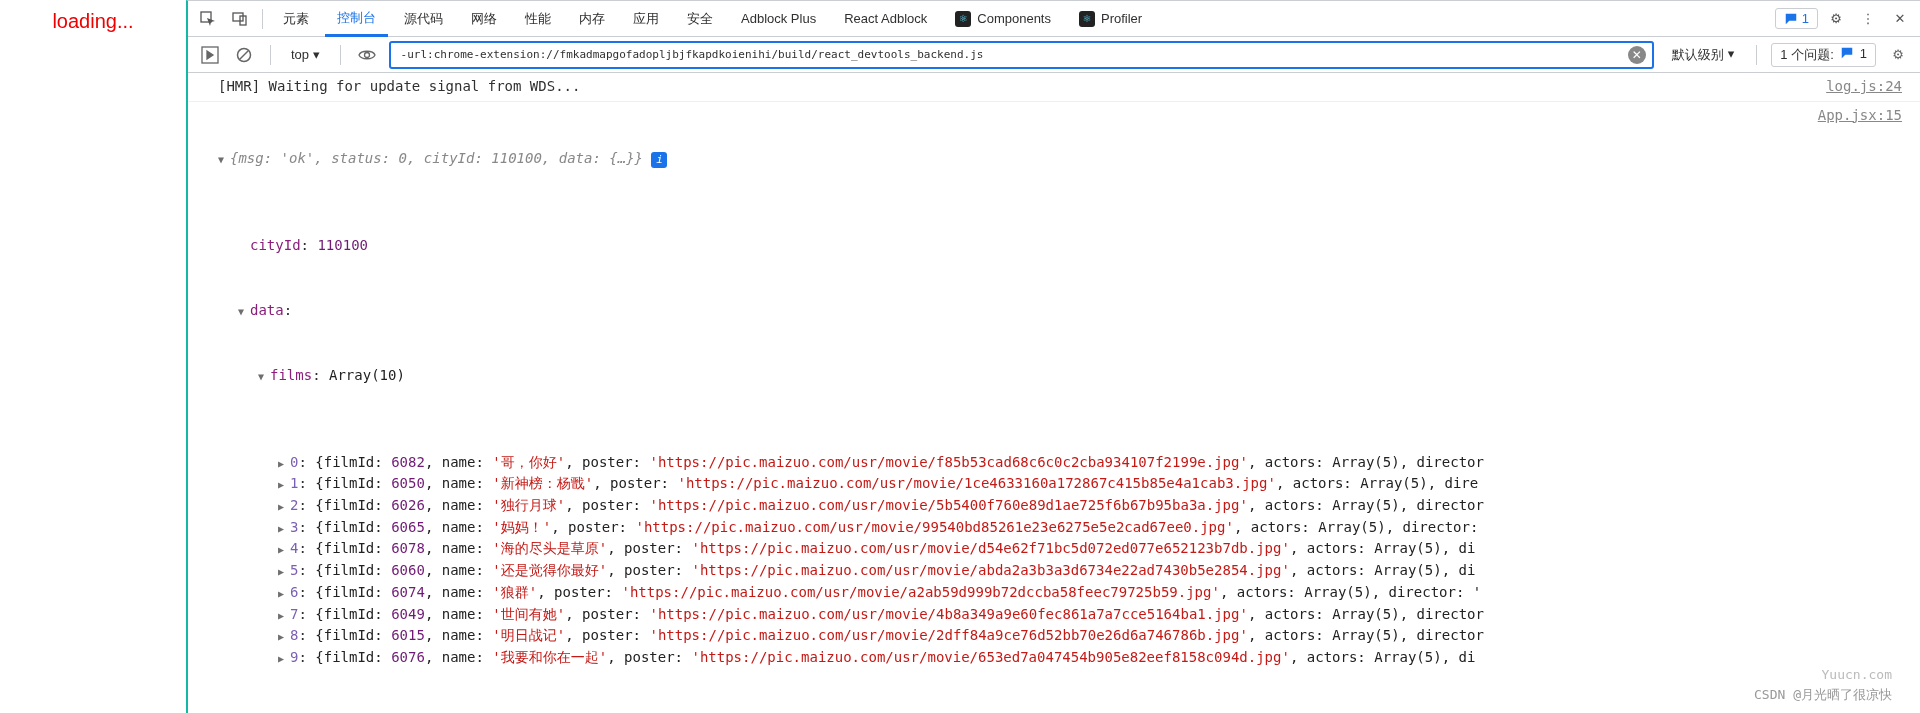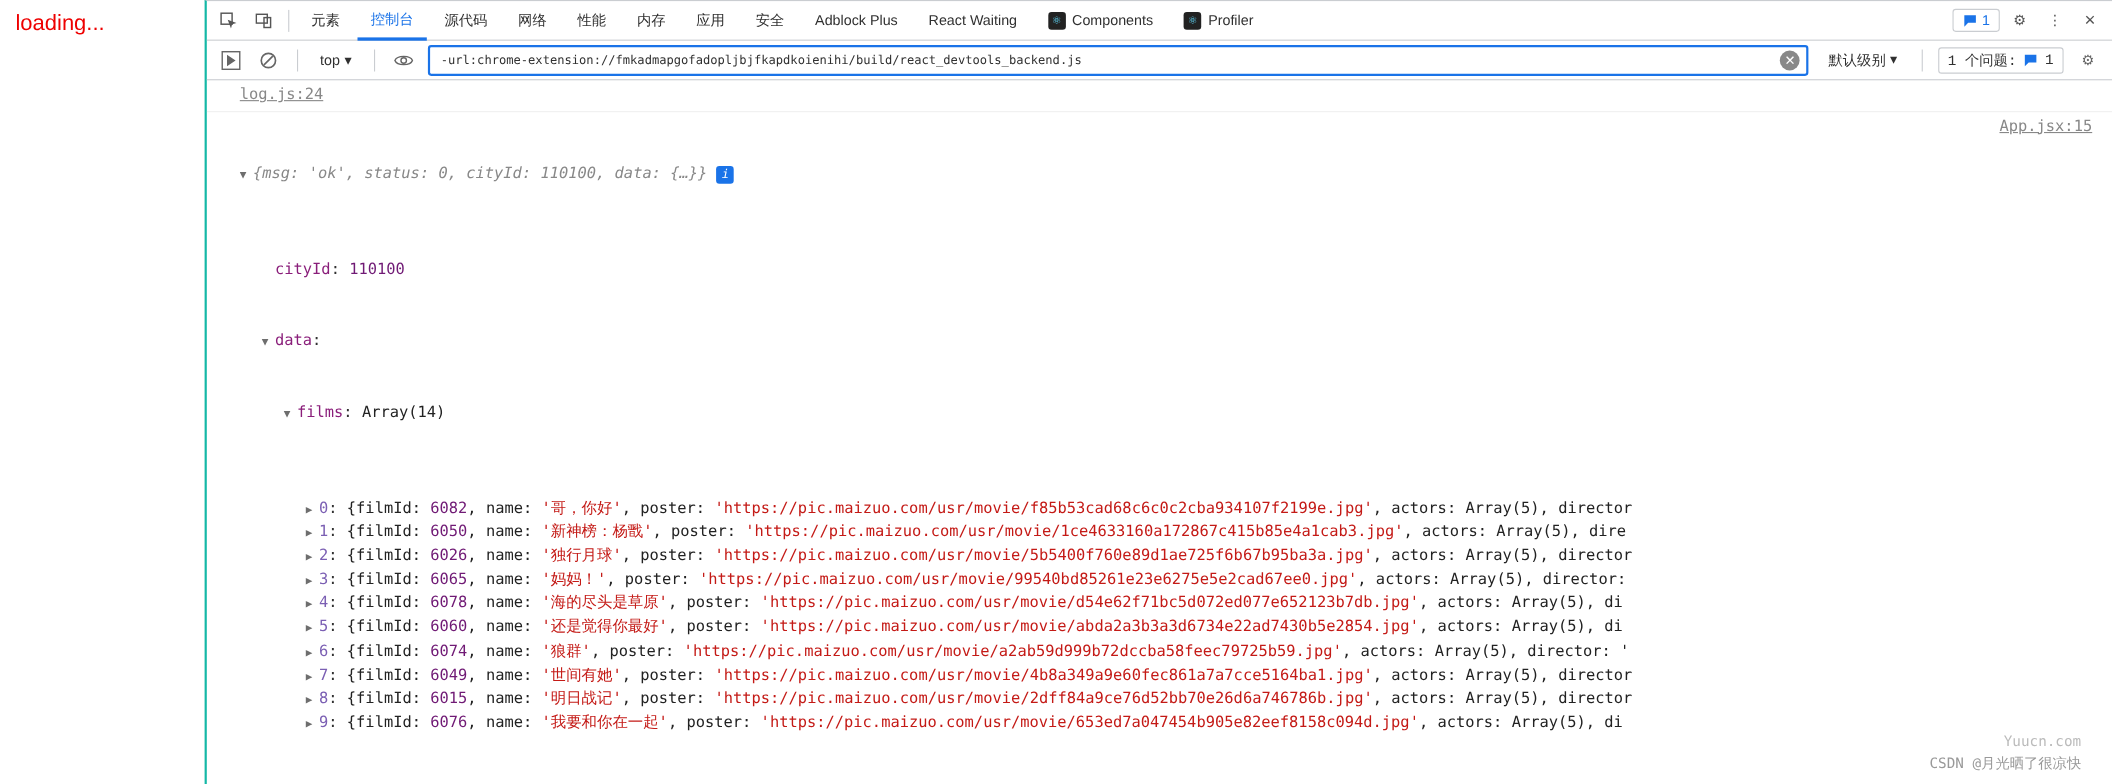--- a/index.html
+++ b/index.html
@@ -1,35 +1,35 @@
 <!DOCTYPE html>
 <html><head>
 <meta charset="utf-8">
 <style>
 * { box-sizing: border-box; margin: 0; padding: 0; }
 body { font-family: "Segoe UI", Arial, sans-serif; font-size: 13px; color: #303030; background: #fff; width: 1920px; }
 .page { display: flex; height: 713px; }
-.left { width: 186px; padding: 10px 14px; }
+.left { width: 186px; padding: 10px 14px; text-align: center; }
 .loading { color: #e00; font-size: 20px; }
 .devtools { flex: 1; border-left: 2px solid #14b8a6; border-top: 1px solid #cacdd1; display: flex; flex-direction: column; min-width: 0; }
 .tabs { display: flex; align-items: center; height: 36px; border-bottom: 1px solid #cacdd1; padding: 0 6px; gap: 4px; }
 .tab-icon { width: 28px; height: 28px; display: flex; align-items: center; justify-content: center; color: #555; cursor: pointer; }
 .tab { padding: 0 12px; height: 36px; display: flex; align-items: center; cursor: pointer; color: #303030; gap: 6px; white-space: nowrap; }
 .tab.active { color: #1a73e8; border-bottom: 3px solid #1a73e8; margin-bottom: -1px; }
 .divider { width: 1px; height: 20px; background: #cacdd1; margin: 0 4px; }
 .spacer { flex: 1; }
 .badge-msg { display: flex; align-items: center; gap: 4px; border: 1px solid #cacdd1; border-radius: 3px; padding: 2px 8px; color: #1a73e8; cursor: pointer; }
 .subbar { display: flex; align-items: center; height: 36px; border-bottom: 1px solid #cacdd1; padding: 0 10px; gap: 10px; }
 .sb-icon { width: 24px; height: 24px; display: flex; align-items: center; justify-content: center; color: #666; cursor: pointer; }
 .ctx { display: flex; align-items: center; gap: 4px; padding: 0 6px; cursor: pointer; }
 .filter-box { flex: 1; border: 2px solid #1a73e8; border-radius: 3px; height: 28px; display: flex; align-items: center; padding: 0 6px 0 10px; }
 .filter-box input { flex: 1; border: none; outline: none; font-size: 11px; font-family: monospace; color: #303030; }
 .clear-x { width: 18px; height: 18px; border-radius: 50%; background: #888; color: #fff; display: flex; align-items: center; justify-content: center; font-size: 12px; cursor: pointer; }
 .level { display: flex; align-items: flex-start; gap: 4px; padding: 0 8px; cursor: pointer; }
-.issues { border: 1px solid #cacdd1; border-radius: 3px; padding: 2px 8px; display: flex; align-items: center; gap: 6px; cursor: pointer; font-family: Liberation Mono, monospace; }
+.issues { border: 1px solid #cacdd1; border-radius: 3px; padding: 2px 8px; display: flex; gap: 6px; cursor: pointer; }
 .console { flex: 1; overflow: hidden; font-family: Menlo, Consolas, monospace; font-size: 14px; line-height: 1.55; position: relative; }
 .row { display: flex; border-bottom: 1px solid #f0f0f0; padding: 3px 10px 3px 30px; }
 .msg { flex: 1; white-space: pre; overflow: hidden; }
 .src { color: #888; text-decoration: underline; cursor: pointer; padding-right: 8px; }
 .node { white-space: nowrap; overflow: hidden; }
 .arrow { display: inline-block; width: 12px; color: #6e6e6e; cursor: pointer; user-select: none; }
 .arrow.open::before { content: "▼"; font-size: 10px; }
 .arrow.closed::before { content: "▶"; font-size: 10px; }
 .pad0 { padding-left: 0; } .pad1 { padding-left: 20px; } .pad2 { padding-left: 40px; }
 .pad3 { padding-left: 60px; }
@@ -62,21 +62,21 @@
             <path d="M7 7 L15 10 L11 11 L10 15 Z" fill="currentColor" stroke="none"></path>
           </svg>
       </div>
       <div class="tab-icon">
         <svg width="16" height="16" viewBox="0 0 16 16" fill="none" stroke="currentColor" stroke-width="1.3">
             <rect x="1" y="2" width="10" height="8"></rect>
             <rect x="8" y="5" width="6" height="9"></rect>
           </svg>
       </div>
       <div class="divider"></div>
-      <div id="tabs-host" style="display: contents;"><div class="tab">元素</div><div class="tab active">控制台</div><div class="tab">源代码</div><div class="tab">网络</div><div class="tab">性能</div><div class="tab">内存</div><div class="tab">应用</div><div class="tab">安全</div><div class="tab">Adblock Plus</div><div class="tab">React Waiting</div></div>
+      <div id="tabs-host" style="display: contents;"><div class="tab">元素</div><div class="tab active">控制台</div><div class="tab">源代码</div><div class="tab">网络</div><div class="tab">性能</div><div class="tab">内存</div><div class="tab">应用</div><div class="tab">安全</div><div class="tab">Adblock Plus</div><div class="tab">React Adblock</div></div>
       <div class="tab">
           <span class="react-icon">⚛</span>
           <span>Components</span>
         </div>
       <div class="tab">
           <span class="react-icon">⚛</span>
           <span>Profiler</span>
         </div>
       <div class="spacer"></div>
       <div class="badge-msg">
@@ -129,30 +129,31 @@
         <svg width="14" height="14" viewBox="0 0 16 16" fill="#1a73e8">
             <path d="M2 2h12v8H6l-4 4V2z"></path>
           </svg>
         <span>1</span>
       </div>
       <div class="sb-icon">⚙</div>
     </div>
 
     <div class="console">
       <div class="row">
+        <span class="msg">[HMR] Waiting for update signal from WDS...</span>
         <span class="src">log.js:24</span>
       </div>
 
       <div class="row" style="border-bottom:none">
         <span class="msg" style="overflow:visible">
           <div class="node pad0"><span class="arrow open"></span><span class="g">{msg: 'ok', status: 0, cityId: 110100, data: {…}}</span> <span class="info-i">i</span></div>
 
           <div class="node pad1"><span style="display:inline-block;width:12px"></span><span class="k">cityId</span>: <span class="n">110100</span></div>
           <div class="node pad1"><span class="arrow open"></span><span class="k">data</span>:</div>
-          <div class="node pad2"><span class="arrow open"></span><span class="k">films</span>: <span class="obj">Array(14)</span></div>
+          <div class="node pad2"><span class="arrow open"></span><span class="k">films</span>: <span class="obj">Array(10)</span></div>
 
           <div id="films-host"><div class="node pad3"><span class="arrow closed"></span><span class="kidx">0</span>: <span class="obj">{filmId: </span><span class="n">6082</span><span class="obj">, name: </span><span class="s">'哥，你好'</span><span class="obj">, poster: </span><span class="s">'https://pic.maizuo.com/usr/movie/f85b53cad68c6c0c2cba934107f2199e.jpg'</span><span class="obj">, actors: Array(5), director</span></div><div class="node pad3"><span class="arrow closed"></span><span class="kidx">1</span>: <span class="obj">{filmId: </span><span class="n">6050</span><span class="obj">, name: </span><span class="s">'新神榜：杨戬'</span><span class="obj">, poster: </span><span class="s">'https://pic.maizuo.com/usr/movie/1ce4633160a172867c415b85e4a1cab3.jpg'</span><span class="obj">, actors: Array(5), dire</span></div><div class="node pad3"><span class="arrow closed"></span><span class="kidx">2</span>: <span class="obj">{filmId: </span><span class="n">6026</span><span class="obj">, name: </span><span class="s">'独行月球'</span><span class="obj">, poster: </span><span class="s">'https://pic.maizuo.com/usr/movie/5b5400f760e89d1ae725f6b67b95ba3a.jpg'</span><span class="obj">, actors: Array(5), director</span></div><div class="node pad3"><span class="arrow closed"></span><span class="kidx">3</span>: <span class="obj">{filmId: </span><span class="n">6065</span><span class="obj">, name: </span><span class="s">'妈妈！'</span><span class="obj">, poster: </span><span class="s">'https://pic.maizuo.com/usr/movie/99540bd85261e23e6275e5e2cad67ee0.jpg'</span><span class="obj">, actors: Array(5), director:</span></div><div class="node pad3"><span class="arrow closed"></span><span class="kidx">4</span>: <span class="obj">{filmId: </span><span class="n">6078</span><span class="obj">, name: </span><span class="s">'海的尽头是草原'</span><span class="obj">, poster: </span><span class="s">'https://pic.maizuo.com/usr/movie/d54e62f71bc5d072ed077e652123b7db.jpg'</span><span class="obj">, actors: Array(5), di</span></div><div class="node pad3"><span class="arrow closed"></span><span class="kidx">5</span>: <span class="obj">{filmId: </span><span class="n">6060</span><span class="obj">, name: </span><span class="s">'还是觉得你最好'</span><span class="obj">, poster: </span><span class="s">'https://pic.maizuo.com/usr/movie/abda2a3b3a3d6734e22ad7430b5e2854.jpg'</span><span class="obj">, actors: Array(5), di</span></div><div class="node pad3"><span class="arrow closed"></span><span class="kidx">6</span>: <span class="obj">{filmId: </span><span class="n">6074</span><span class="obj">, name: </span><span class="s">'狼群'</span><span class="obj">, poster: </span><span class="s">'https://pic.maizuo.com/usr/movie/a2ab59d999b72dccba58feec79725b59.jpg'</span><span class="obj">, actors: Array(5), director: '</span></div><div class="node pad3"><span class="arrow closed"></span><span class="kidx">7</span>: <span class="obj">{filmId: </span><span class="n">6049</span><span class="obj">, name: </span><span class="s">'世间有她'</span><span class="obj">, poster: </span><span class="s">'https://pic.maizuo.com/usr/movie/4b8a349a9e60fec861a7a7cce5164ba1.jpg'</span><span class="obj">, actors: Array(5), director</span></div><div class="node pad3"><span class="arrow closed"></span><span class="kidx">8</span>: <span class="obj">{filmId: </span><span class="n">6015</span><span class="obj">, name: </span><span class="s">'明日战记'</span><span class="obj">, poster: </span><span class="s">'https://pic.maizuo.com/usr/movie/2dff84a9ce76d52bb70e26d6a746786b.jpg'</span><span class="obj">, actors: Array(5), director</span></div><div class="node pad3"><span class="arrow closed"></span><span class="kidx">9</span>: <span class="obj">{filmId: </span><span class="n">6076</span><span class="obj">, name: </span><span class="s">'我要和你在一起'</span><span class="obj">, poster: </span><span class="s">'https://pic.maizuo.com/usr/movie/653ed7a047454b905e82eef8158c094d.jpg'</span><span class="obj">, actors: Array(5), di</span></div></div>
 
           
           
 
           
           
 
           

